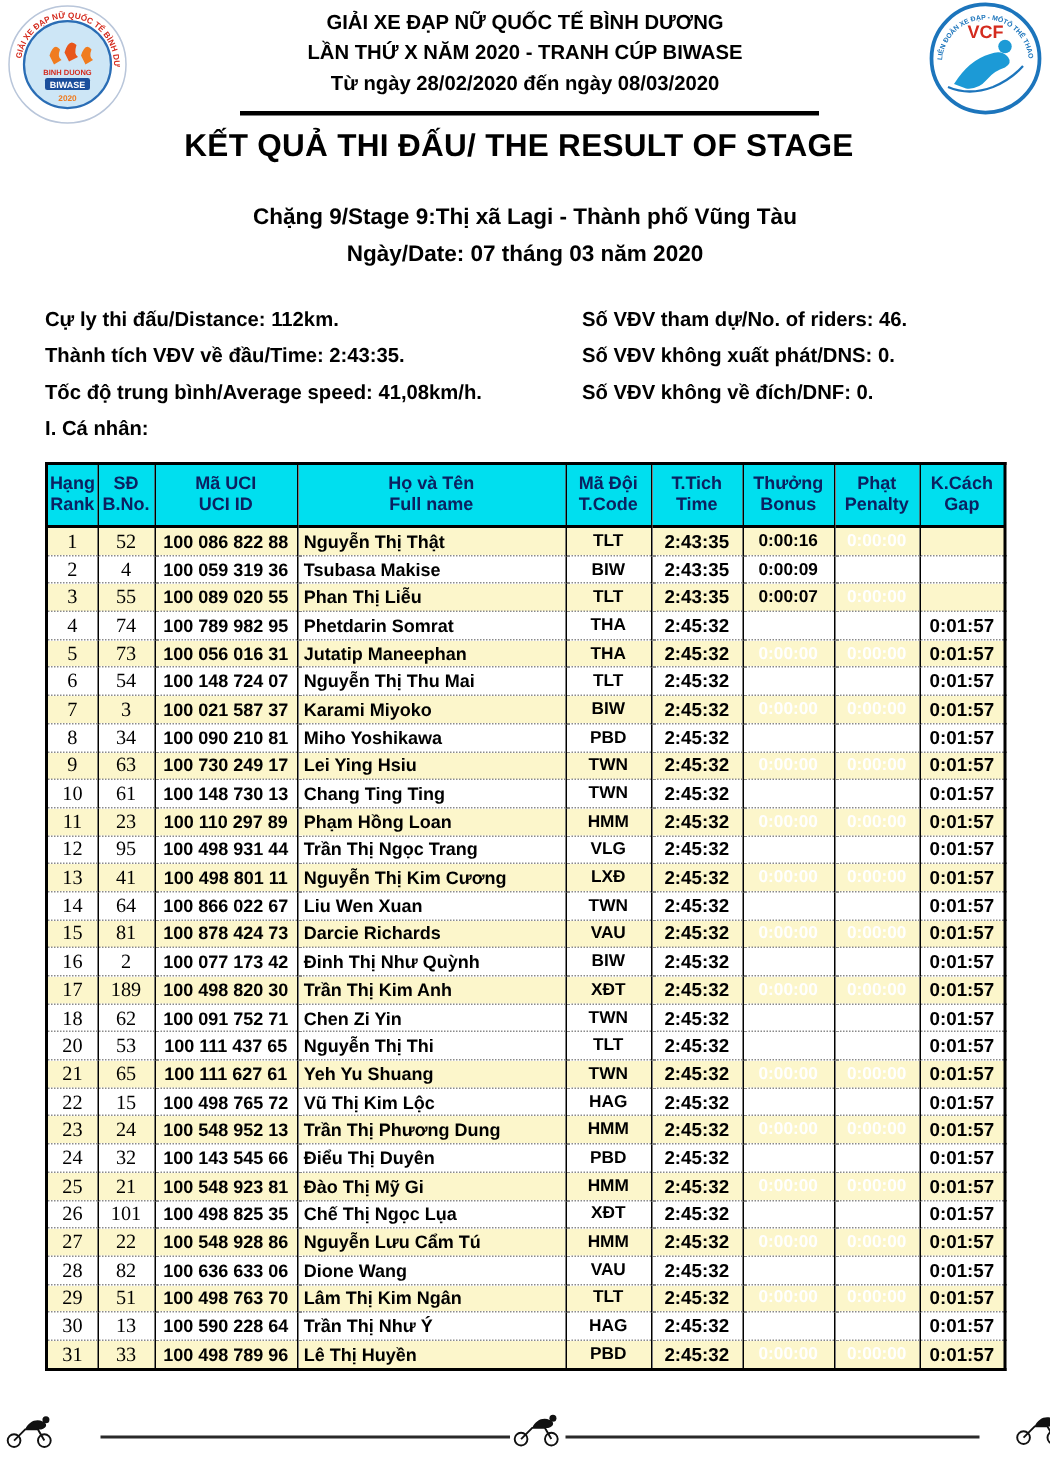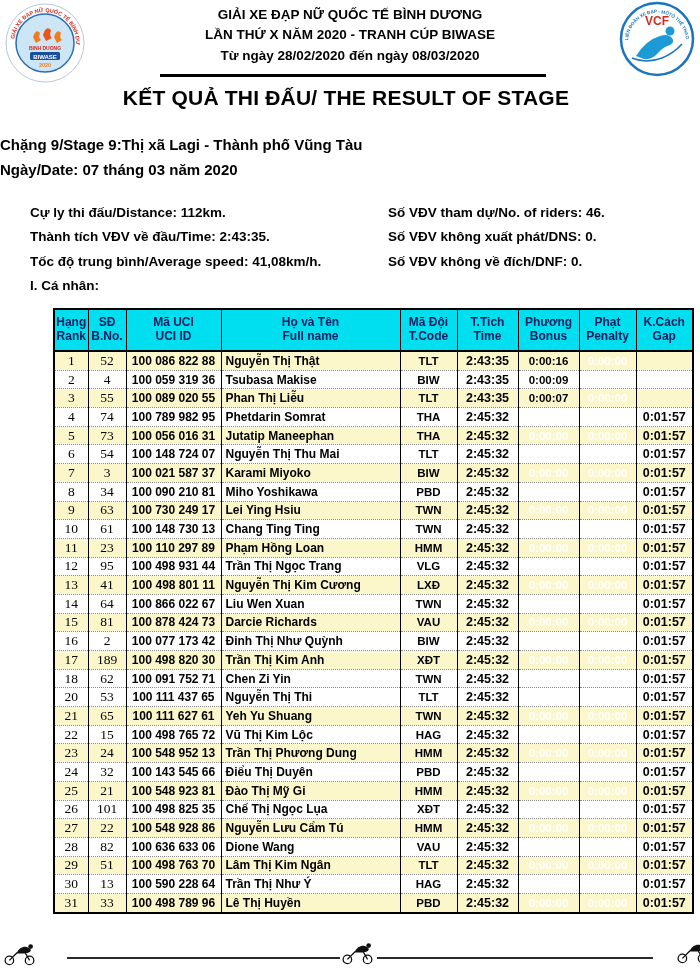--- a/index.html
+++ b/index.html
@@ -8,29 +8,29 @@
     font-family:"Liberation Sans",sans-serif;color:#000;overflow:hidden;
   }
   
   .logo-left{position:absolute;left:5px;top:3px;width:80px;height:80px;}
   .logo-right{position:absolute;left:618px;top:0px;width:78px;height:78px;}
   .header-text{position:absolute;left:110px;top:5px;width:480px;text-align:center;
     font-weight:bold;font-size:13.5px;line-height:1.5;}
   .header-rule{position:absolute;left:160px;top:74px;width:386px;border-top:3px solid #000;}
   .result-title{position:absolute;left:0;top:86px;width:692px;text-align:center;
     font-weight:bold;font-size:21px;letter-spacing:.2px;}
-  .stage-block{position:absolute;left:0;top:133px;width:700px;text-align:left;
+  .stage-block{position:absolute;left:0;top:133px;width:700px;text-align:center;
     font-weight:bold;font-size:15px;line-height:1.65;}
   .info-block{position:absolute;left:30px;top:201px;width:640px;display:flex;
     font-weight:bold;font-size:13.5px;line-height:1.8;}
   .info-left{width:358px;}
   .info-right{flex:1;}
   .section-label{position:absolute;left:30px;top:278px;font-weight:bold;font-size:13.5px;}
   
-  .table-wrap{position:absolute;left:30px;top:308px;width:639px;margin-left:23px;}
+  .table-wrap{position:absolute;left:30px;top:308px;width:639px;}
   table{border-collapse:collapse;table-layout:fixed;width:639px;border:2px solid #000;}
   thead th{
     background:#00dfef;color:#0b2161;font-weight:bold;font-size:12px;line-height:1.15;
     border:1px solid #000;border-bottom:2px solid #000;height:40px;padding:0 1px;
     overflow:hidden;vertical-align:middle;
   }
   thead th .h2line{display:block;}
   tbody td{
     height:17.7px;padding:0 2px;text-align:center;font-weight:bold;font-size:11.5px;
     border-left:1px solid #000;border-right:1px solid #000;border-bottom:1px dotted #8a8a8a;
@@ -149,21 +149,21 @@
           </th>
         <th>
             <span class="h2line">Mã Đội</span>
             <span class="h2line">T.Code</span>
           </th>
         <th>
             <span class="h2line">T.Tich</span>
             <span class="h2line">Time</span>
           </th>
         <th>
-            <span class="h2line">Phương</span>
+            <span class="h2line">Thưởng</span>
             <span class="h2line">Bonus</span>
           </th>
         <th>
             <span class="h2line">Phạt</span>
             <span class="h2line">Penalty</span>
           </th>
         <th>
             <span class="h2line">K.Cách</span>
             <span class="h2line">Gap</span>
           </th>

